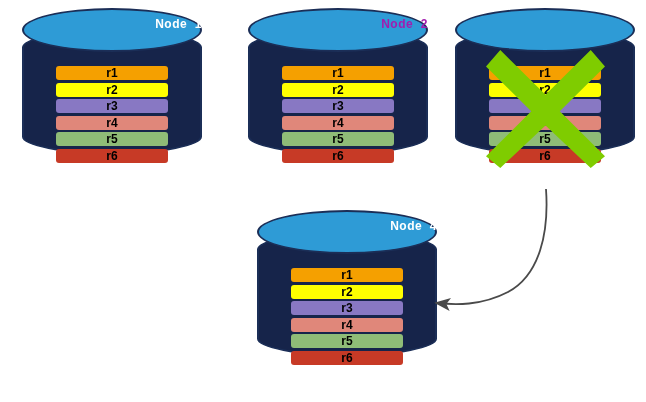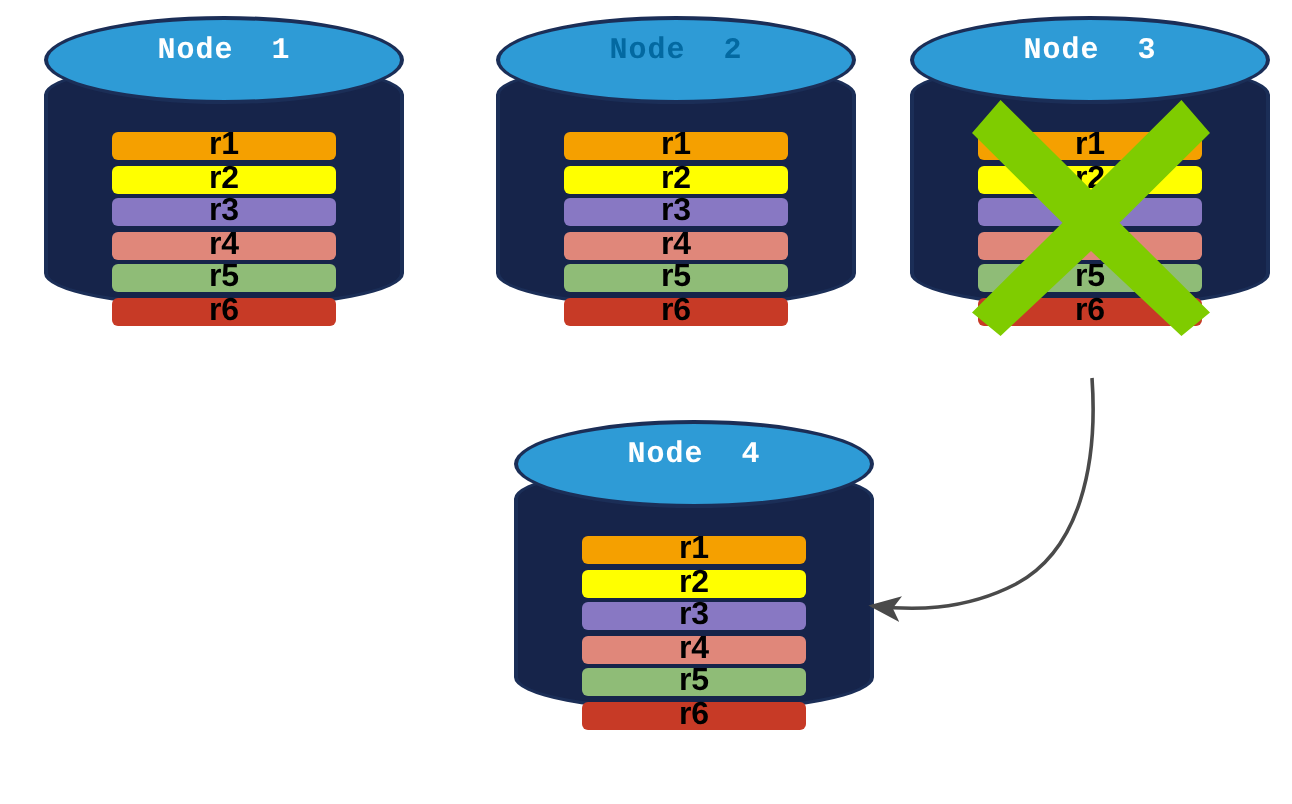--- a/index.html
+++ b/index.html
@@ -46,43 +46,42 @@
     box-sizing: border-box;
     background: #2e9bd6;
     border: 2px solid #1b2e57;
     border-radius: 50%;
   }
   .node-label {
     position: absolute;
     left: 0;
     top: 9px;
     width: 100%;
-    text-align: center;
+    text-align: right;
     color: #ffffff;
     font-weight: bold;
-    font-size: 15px;
+    font-size: 12px;
     letter-spacing: 0.5px;
     white-space: pre;
     z-index: 4;
     pointer-events: none;
-    font-family: Liberation Mono, monospace;
   }
   .records {
     position: absolute;
     left: 0;
     top: 0;
     width: 100%;
     z-index: 3;
   }
   .record-bar {
     position: absolute;
     height: 14px;
     border-radius: 3px;
     text-align: center;
-    font-size: 16px;
+    font-size: 12px;
     font-weight: bold;
     color: #000000;
     line-height: 14px;
     box-sizing: border-box;
   }
 
   
   .fail-x {
     position: absolute;
     z-index: 5;
@@ -115,34 +114,33 @@
           <div class="record-bar" style="background: rgb(255, 255, 0); left: 34px; width: 112px; top: 75px;">r2</div>
           <div class="record-bar" style="background: rgb(136, 120, 195); left: 34px; width: 112px; top: 91px;">r3</div>
           <div class="record-bar" style="background: rgb(224, 135, 122); left: 34px; width: 112px; top: 108px;">r4</div>
           <div class="record-bar" style="background: rgb(143, 188, 119); left: 34px; width: 112px; top: 124px;">r5</div>
           <div class="record-bar" style="background: rgb(199, 58, 38); left: 34px; width: 112px; top: 141px;">r6</div>
         </div>
       </div>
       <div class="node" style="left: 248px; top: 8px; width: 180px; height: 140px;">
         <div class="cyl-body" style="height: 124px; background: rgb(22, 36, 74); border-color: rgb(27, 46, 87);"></div>
         <div class="cyl-top" style="background: rgb(46, 155, 214); border-color: rgb(27, 46, 87);"></div>
-        <div class="node-label" style="color: #0369a1;">Node  2</div>
+        <div class="node-label" style="color: #a21caf;">Node  2</div>
         <div class="records">
           <div class="record-bar" style="background: rgb(245, 160, 0); left: 34px; width: 112px; top: 58px;">r1</div>
           <div class="record-bar" style="background: rgb(255, 255, 0); left: 34px; width: 112px; top: 75px;">r2</div>
           <div class="record-bar" style="background: rgb(136, 120, 195); left: 34px; width: 112px; top: 91px;">r3</div>
           <div class="record-bar" style="background: rgb(224, 135, 122); left: 34px; width: 112px; top: 108px;">r4</div>
           <div class="record-bar" style="background: rgb(143, 188, 119); left: 34px; width: 112px; top: 124px;">r5</div>
           <div class="record-bar" style="background: rgb(199, 58, 38); left: 34px; width: 112px; top: 141px;">r6</div>
         </div>
       </div>
       <div class="node" style="left: 455px; top: 8px; width: 180px; height: 140px;">
         <div class="cyl-body" style="height: 124px; background: rgb(22, 36, 74); border-color: rgb(27, 46, 87);"></div>
         <div class="cyl-top" style="background: rgb(46, 155, 214); border-color: rgb(27, 46, 87);"></div>
-        <div class="node-label" style="color: rgb(255, 255, 255);">Node  3</div>
         <div class="records">
           <div class="record-bar" style="background: rgb(245, 160, 0); left: 34px; width: 112px; top: 58px;">r1</div>
           <div class="record-bar" style="background: rgb(255, 255, 0); left: 34px; width: 112px; top: 75px;">r2</div>
           <div class="record-bar" style="background: rgb(136, 120, 195); left: 34px; width: 112px; top: 91px;">r3</div>
           <div class="record-bar" style="background: rgb(224, 135, 122); left: 34px; width: 112px; top: 108px;">r4</div>
           <div class="record-bar" style="background: rgb(143, 188, 119); left: 34px; width: 112px; top: 124px;">r5</div>
           <div class="record-bar" style="background: rgb(199, 58, 38); left: 34px; width: 112px; top: 141px;">r6</div>
         </div>
         <svg class="fail-x" viewBox="0 0 100 100" preserveAspectRatio="none" style="left: 31px; top: 42px; width: 119px; height: 118px;">
           <path d="M 12,0 L 50,38 L 88,0 L 100,14 L 62,52 L 100,90 L 88,100 L 50,64 L 12,100 L 0,90 L 38,52 L 0,14 Z" fill="#7fcc00"></path>

